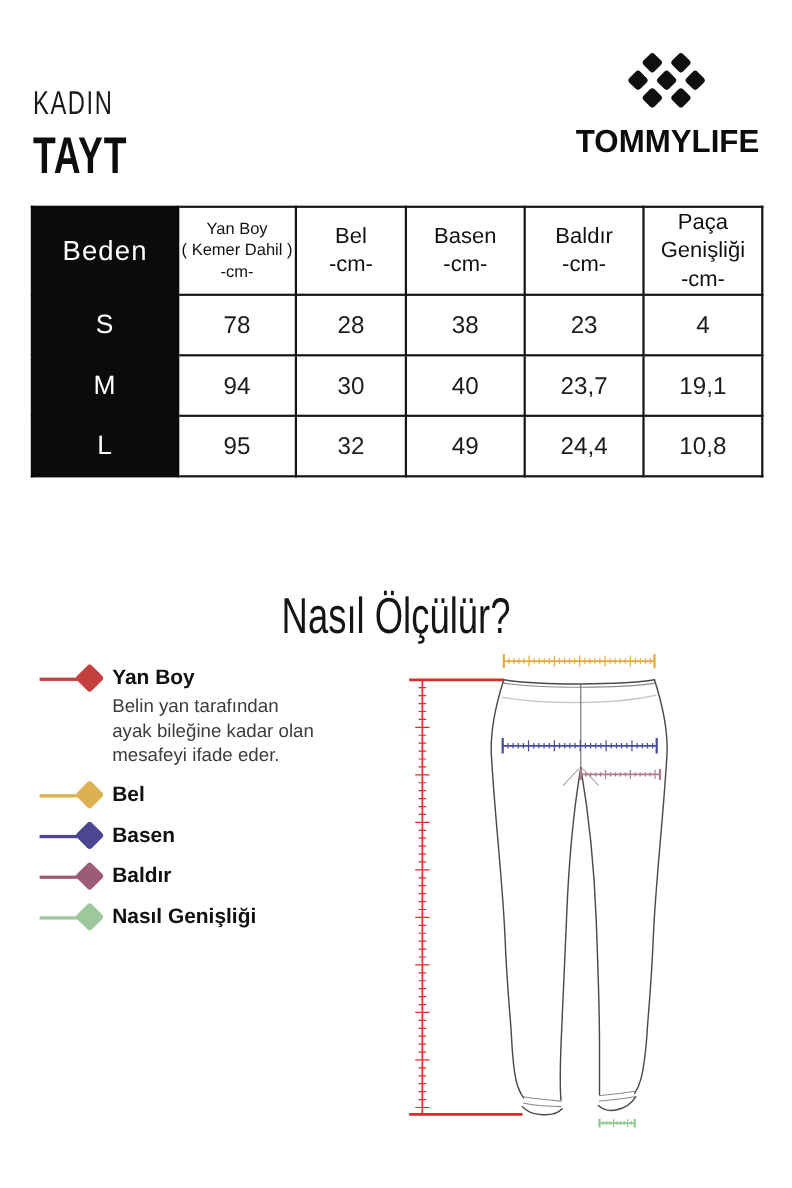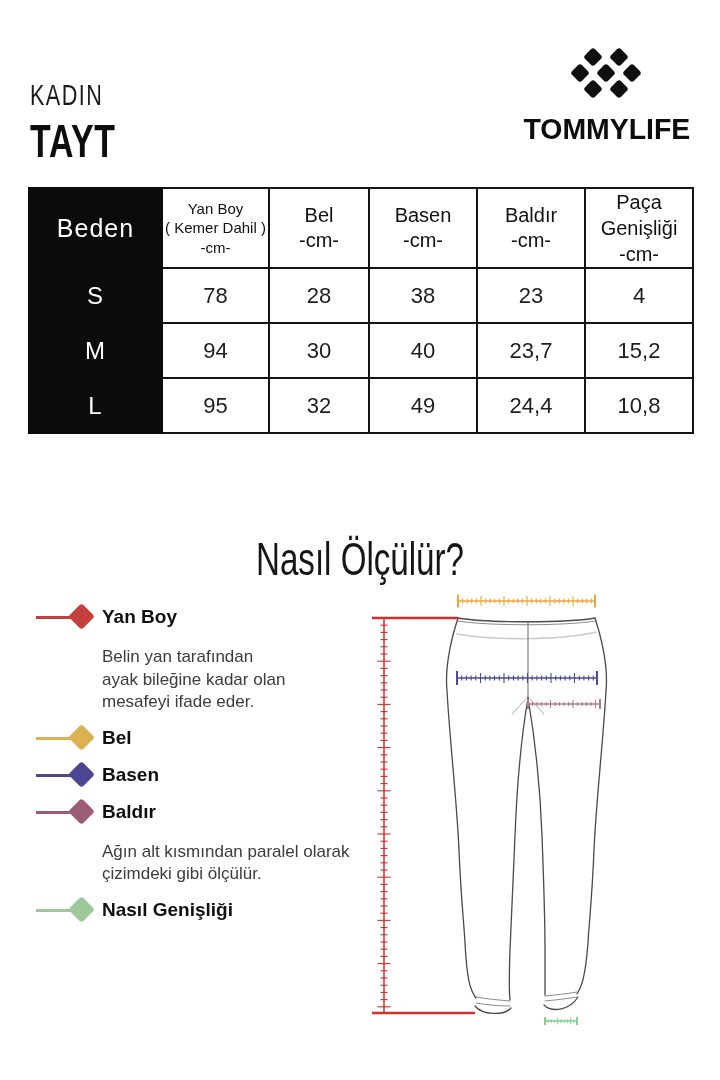--- a/index.html
+++ b/index.html
@@ -41,21 +41,21 @@
     font-size:46px; font-weight:500; color:#151515;
     transform:scaleX(.72); transform-origin:center; }
 
   .legend { position:absolute; left:36px; top:604px; width:330px; }
   .legend-item { display:flex; margin-bottom:11px; }
   .legend-icon { position:relative; width:62px; height:26px; flex:0 0 62px; margin-right:4px; }
   .legend-icon .rule { position:absolute; left:0; top:12px; width:42px; height:3px; background:var(--c,#888); }
   .legend-icon .diamond { position:absolute; left:36px; top:3px; width:19px; height:19px;
     background:var(--c,#888); border-radius:3px; transform:rotate(45deg); }
   .legend-title { font-size:19px; font-weight:700; color:#101010; line-height:26px; }
-  .legend-desc { font-size:17px; color:#3c3c3c; line-height:22.5px; white-space:pre-line; margin-top:16px; }
+  .legend-desc { font-size:17px; color:#3c3c3c; line-height:22.5px; white-space:pre-line; margin-top:1px; }
 
   
   svg.diagram { position:absolute; left:362px; top:586px; }
 </style>
 </head>
 <body>
 
 <div class="page">
 
   <div class="brand-left">
@@ -110,21 +110,21 @@
         <td>38</td>
         <td>23</td>
         <td>4</td>
       </tr>
       <tr>
         <th class="size-col">M</th>
         <td>94</td>
         <td>30</td>
         <td>40</td>
         <td>23,7</td>
-        <td>15,2</td>
+        <td>19,1</td>
       </tr>
       <tr>
         <th class="size-col">L</th>
         <td>95</td>
         <td>32</td>
         <td>49</td>
         <td>24,4</td>
         <td>10,8</td>
       </tr>
     </tbody>
@@ -163,22 +163,20 @@
         <div class="legend-title">Basen</div>
       </div>
     </div>
     <div class="legend-item">
       <div class="legend-icon" style="--c: #9c5c77;">
         <span class="rule"></span>
           <span class="diamond"></span>
       </div>
       <div>
         <div class="legend-title">Baldır</div>
-        <div class="legend-desc">Ağın alt kısmından paralel olarak
-çizimdeki gibi ölçülür.</div>
       </div>
     </div>
     <div class="legend-item">
       <div class="legend-icon" style="--c: #9cc89b;">
         <span class="rule"></span>
           <span class="diamond"></span>
       </div>
       <div>
         <div class="legend-title">Nasıl Genişliği</div>
       </div>

